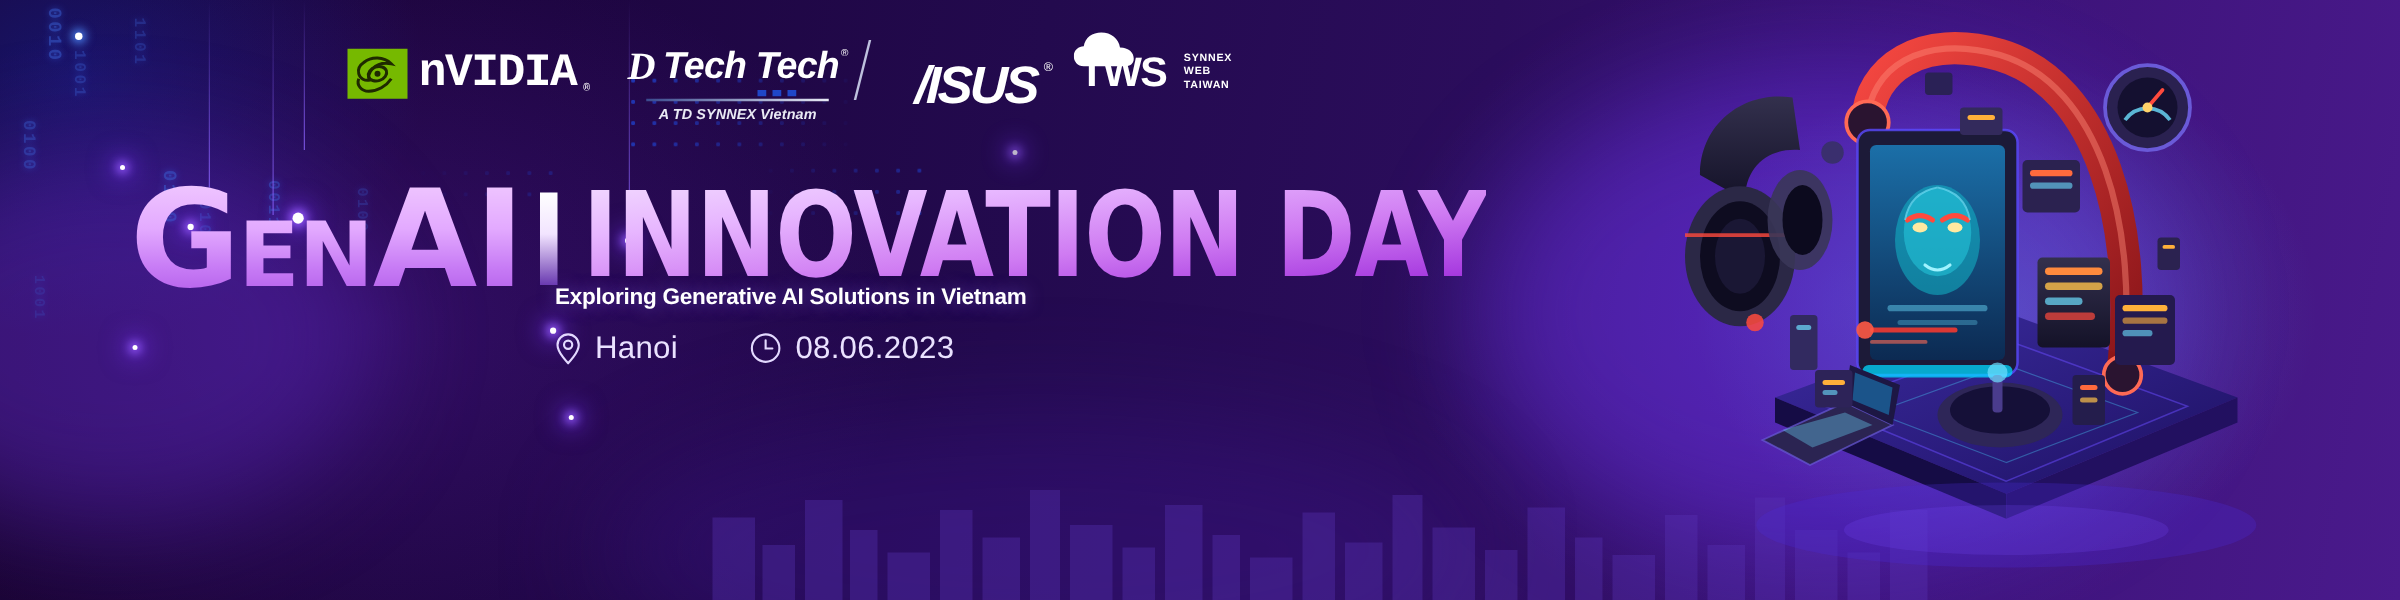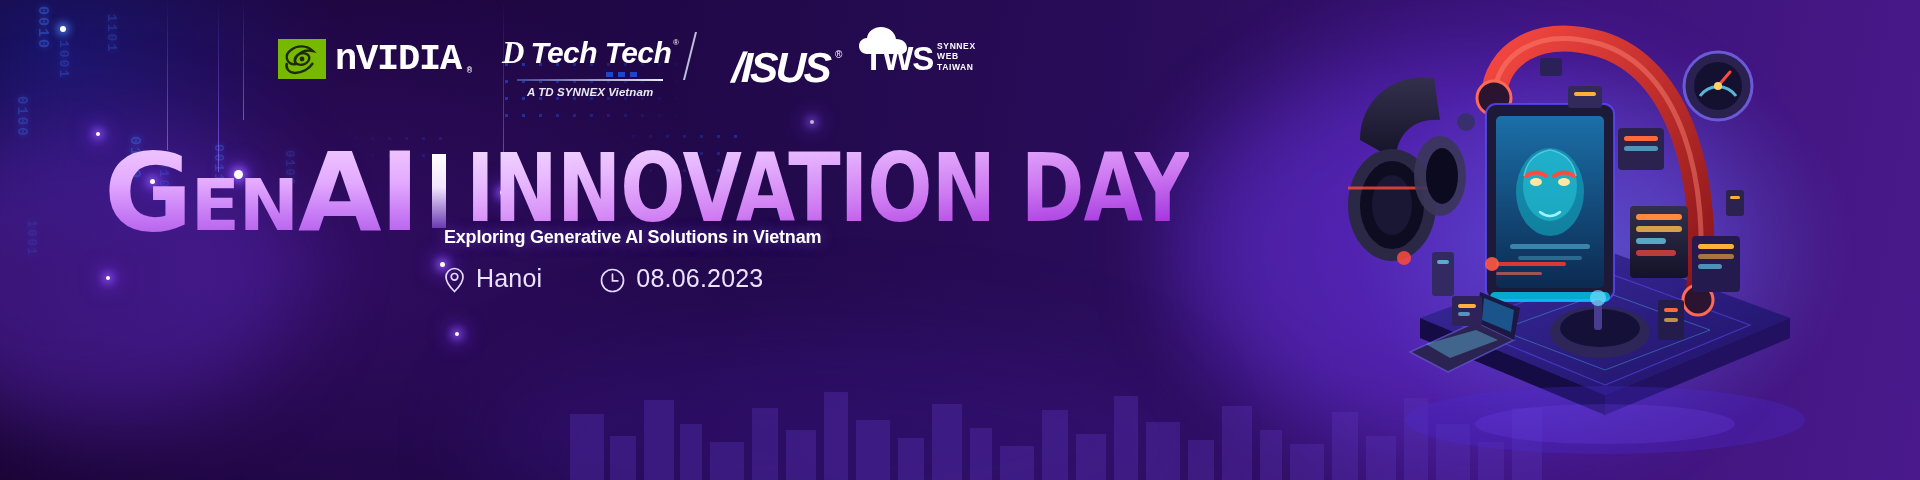--- a/index.html
+++ b/index.html
@@ -97,21 +97,21 @@
   .asus-word {
     color:#fff; font-size:42px; font-weight:700; font-style:italic;
     letter-spacing:-2.5px; line-height:1;
     transform:skewX(-2deg);
     font-family:"Liberation Sans", sans-serif;
   }
   .asus-tm { position:absolute; right:-13px; top:2px; color:#fff; font-size:10px; font-style:normal; }
 
   
   #logo-tws { margin-left:34px; margin-top:8px; }
-  .tws-wrap { position:relative; display:flex; align-items:center; gap:4px; }
+  .tws-wrap { position:relative; display:flex; align-items:flex-start; gap:14px; }
   .tws-cloudword { position:relative; }
   .tws-cloud { position:absolute; left:-4px; top:-16px; }
   .tws-word {
     color:#fff; font-size:33px; font-weight:700; letter-spacing:-1.2px;
     line-height:1; position:relative;
   }
   .tws-sub {
     color:#fff; font-size:8.5px; font-weight:700; line-height:1.22;
     letter-spacing:.6px; padding-bottom:3px;
   }
@@ -142,21 +142,21 @@
     align-self:flex-end; margin-bottom:6px;
   }
 
   
   #subtitle {
     position:absolute; left:444px; top:227px;
     color:#ffffff; font-size:18px; font-weight:700; letter-spacing:-.2px;
     text-shadow:0 0 14px rgba(150,110,255,.5);
   }
   #meta { position:absolute; left:444px; top:264px; display:flex; align-items:center; gap:58px; }
-  .meta-item { display:flex; align-items:flex-end; gap:11px; }
+  .meta-item { display:flex; align-items:center; gap:11px; }
   .meta-item .txt {
     color:#eae2ff; font-size:25px; font-weight:400; letter-spacing:.2px;
   }
 
   
   #illustration { position:absolute; right:0; top:0; width:620px; height:480px; }
 </style>
 </head>
 <body>
 

